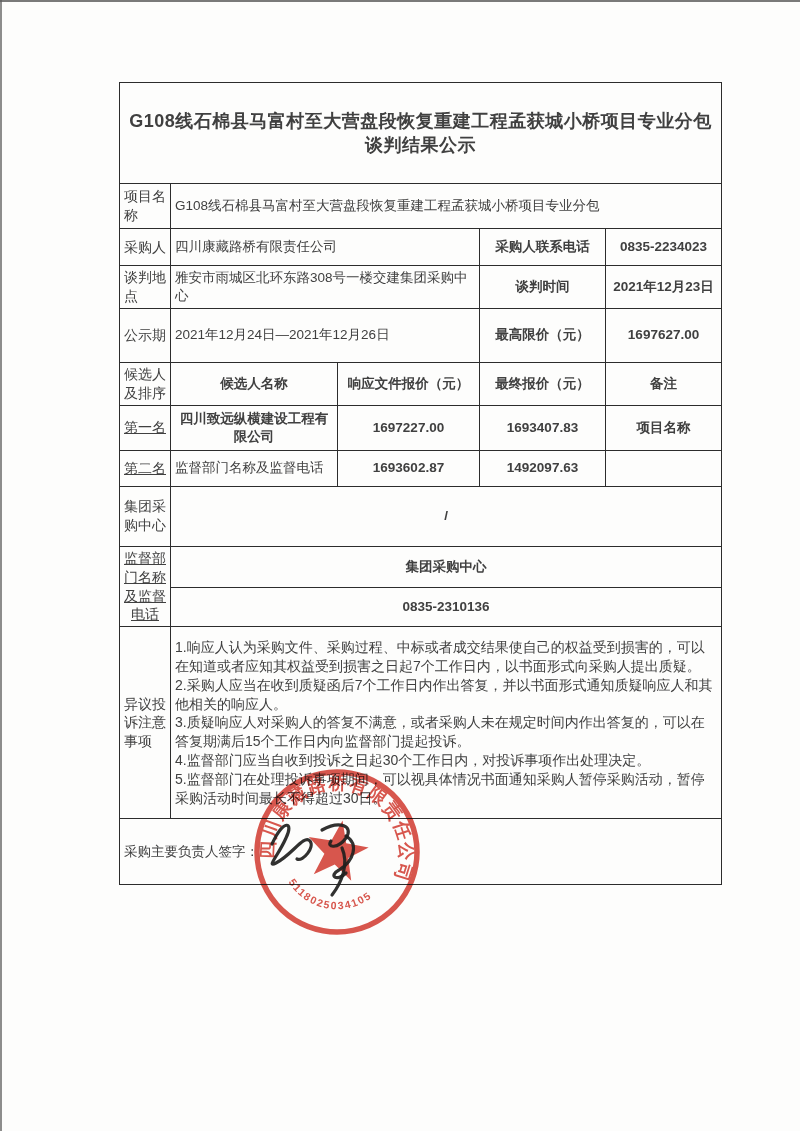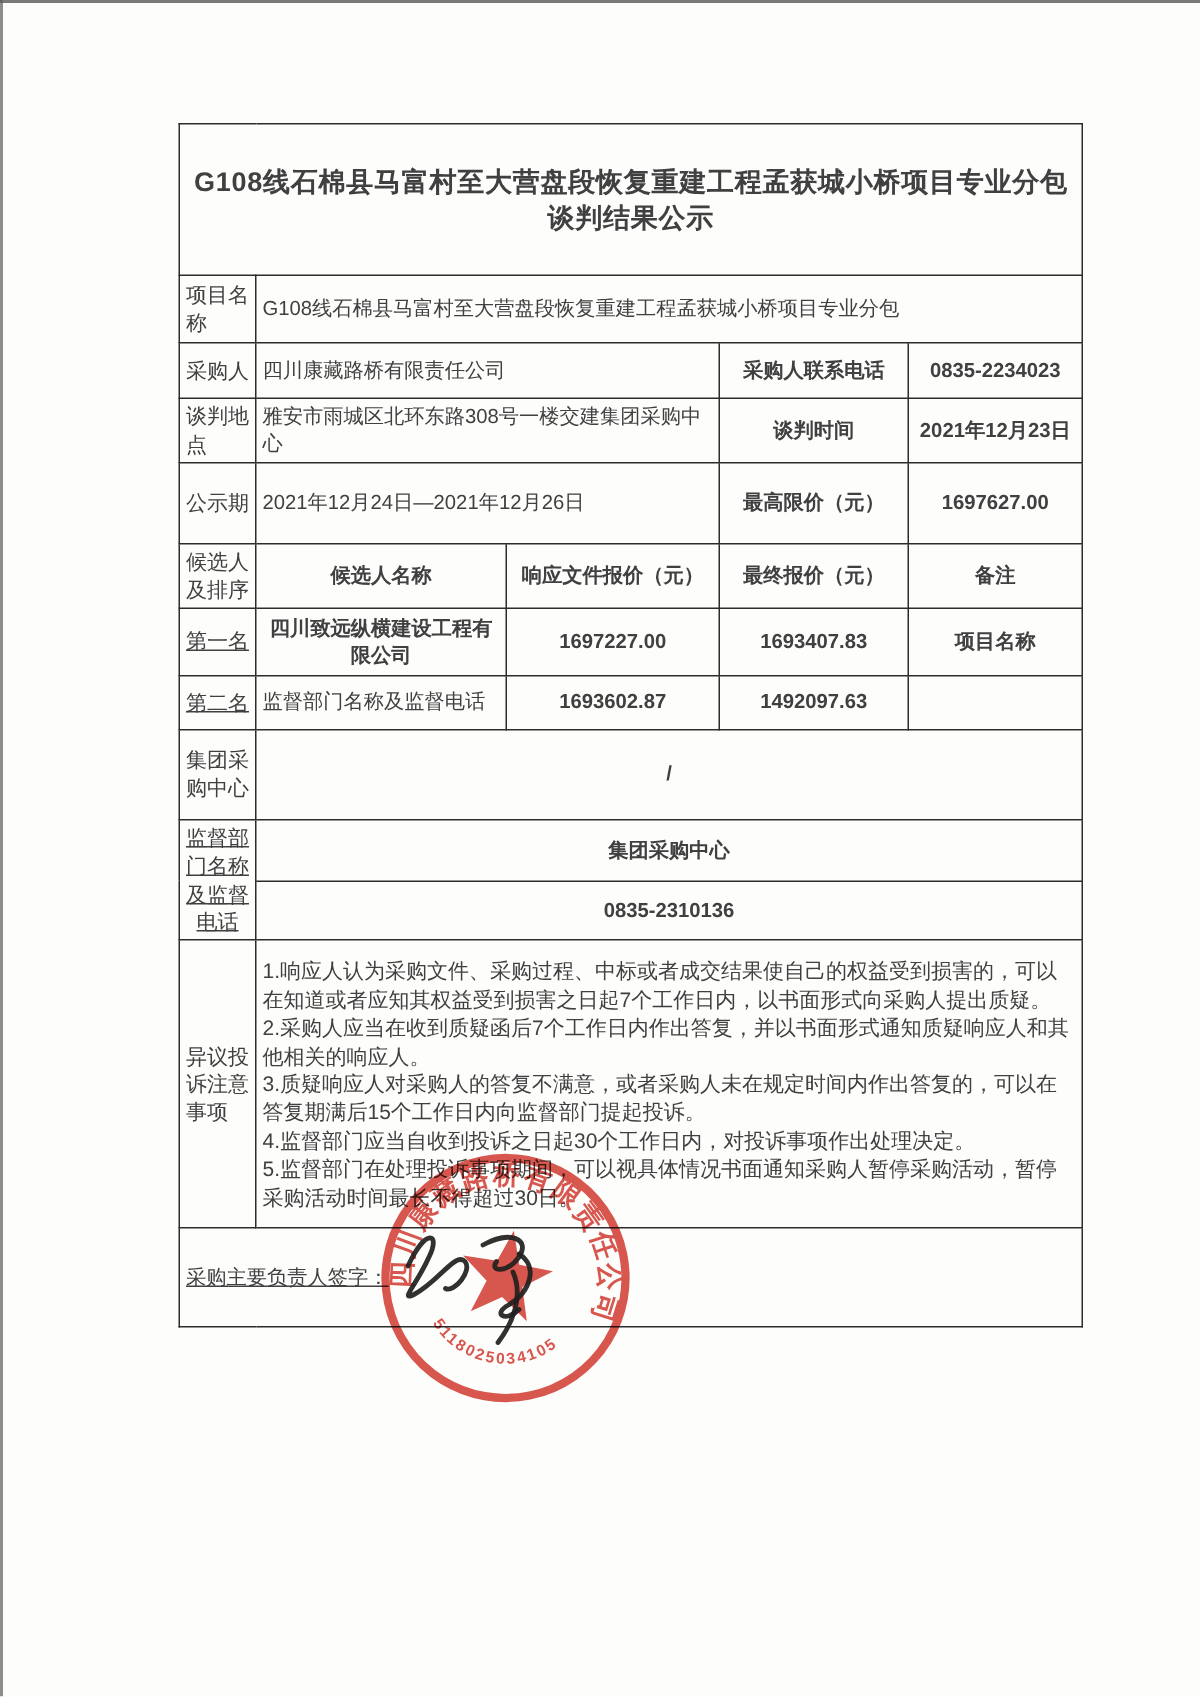--- a/index.html
+++ b/index.html
@@ -30,21 +30,21 @@
   td.c{text-align:center;font-weight:bold;}
   td.l{text-align:left;padding-left:7px;}
   td.title-cell{
     text-align:center;font-weight:bold;font-size:18px;
     letter-spacing:.5px;line-height:1.75;border-bottom:1.6px solid #2c2c2c;
   }
   td.objection{
     white-space:pre-wrap;text-align:left;
     padding:10px 8px 10px 7px;line-height:1.56;font-size:14px;
   }
-  td.sig-cell{padding-left:8px;font-size:13.5px;text-decoration:underline;}
+  td.sig-cell{padding-left:8px;font-size:13.5px;}
 
   .seal{
     position:absolute;left:237px;top:752px;width:200px;height:200px;
     mix-blend-mode:multiply;opacity:.9;pointer-events:none;
   }
   .seal-ink{color:#d5443a;}
   .seal-name{font-size:18px;letter-spacing:1.5px;font-weight:bold;fill:currentColor;}
   .seal-serial{font-size:10.5px;letter-spacing:1.6px;font-weight:bold;fill:currentColor;}
   .handsign{
     position:absolute;left:258px;top:806px;width:125px;height:95px;

